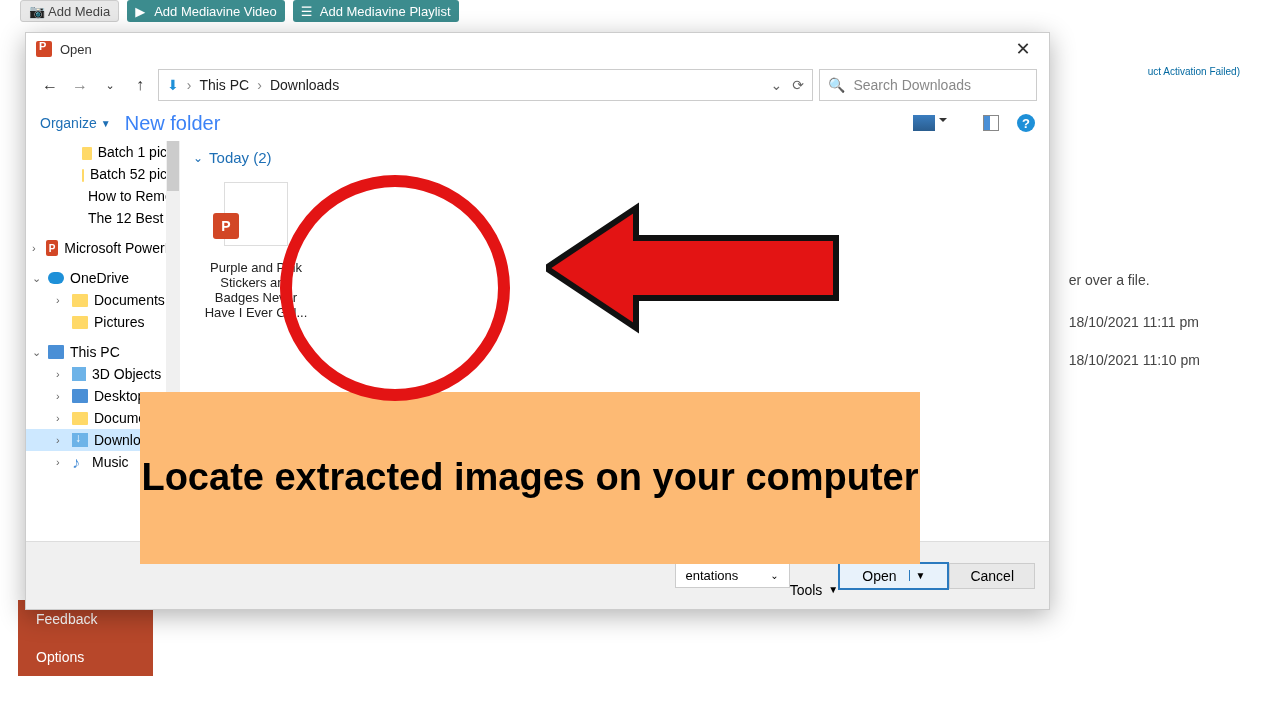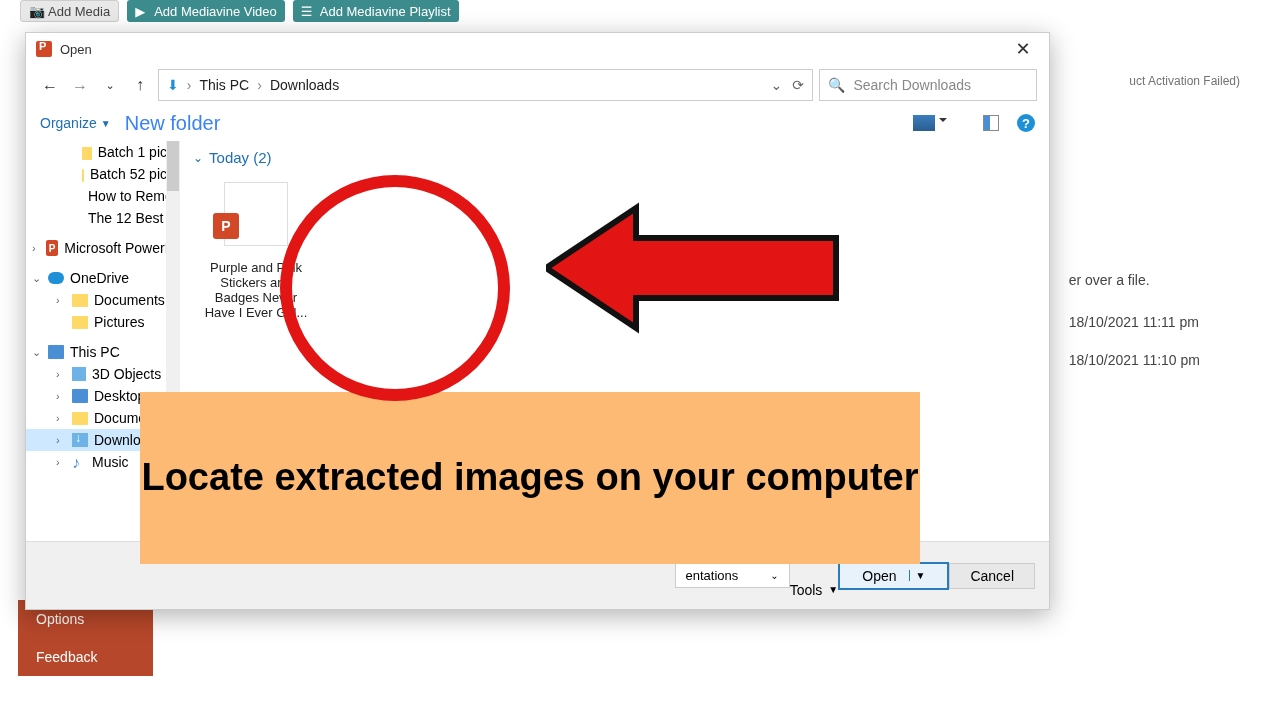--- a/index.html
+++ b/index.html
@@ -8,21 +8,21 @@
 
 .top-bar { height: 22px; display: flex; gap: 8px; padding-left: 20px; background: #fff; }
 .top-btn { display: flex; align-items: center; padding: 2px 8px; font-size: 13px; color: #fff; border-radius: 3px; gap: 5px; }
 .top-btn.light { background: #e8e8e8; color: #444; border: 1px solid #ccc; }
 .top-btn.teal { background: #3c8c8e; }
 .top-btn.teal2 { background: #3c8c8e; }
 .icon-s { width: 14px; height: 14px; display: inline-block; }
 
 
 .bg-area { position: absolute; top: 22px; left: 0; right: 0; bottom: 0; background: #fff; }
-.bg-activation { position: absolute; top: 52px; right: 40px; color: #737373; font-size: 12px; }
+.bg-activation { position: absolute; top: 44px; right: 40px; color: #0369a1; font-size: 10px; }
 .bg-right-col { position: absolute; right: 80px; top: 250px; font-size: 14px; color: #444; }
 .bg-row { margin-bottom: 26px; }
 .bg-ts { color: #444; font-size: 14px; margin-bottom: 22px; }
 
 
 .red-sidebar { position: absolute; left: 18px; top: 600px; width: 135px; background: #b7472a; }
 .red-item { padding: 11px 18px; color: #fff; font-size: 14px; }
 
 
 .dialog { position: absolute; left: 25px; top: 32px; width: 1025px; height: 578px; background: #fff; border: 1px solid #ccc; box-shadow: 0 6px 24px rgba(0,0,0,0.3); }
@@ -121,22 +121,22 @@
 <div class="bg-area">
   <div class="bg-activation">uct Activation Failed)</div>
   <div class="bg-right-col">
     <div class="bg-row">er over a file.</div>
     <div class="bg-ts">18/10/2021 11:11 pm</div>
     <div class="bg-ts">18/10/2021 11:10 pm</div>
   </div>
 </div>
 
 <div class="red-sidebar">
+  <div class="red-item">Feedback</div>
   <div class="red-item">Options</div>
-  <div class="red-item">Feedback</div>
 </div>
 
 <div class="dialog">
   <div class="dialog-titlebar">
     <span class="pp-ico"></span>
     <span class="dialog-title">Open</span>
     <span class="dialog-close">✕</span>
   </div>
 
   <div class="navbar">

